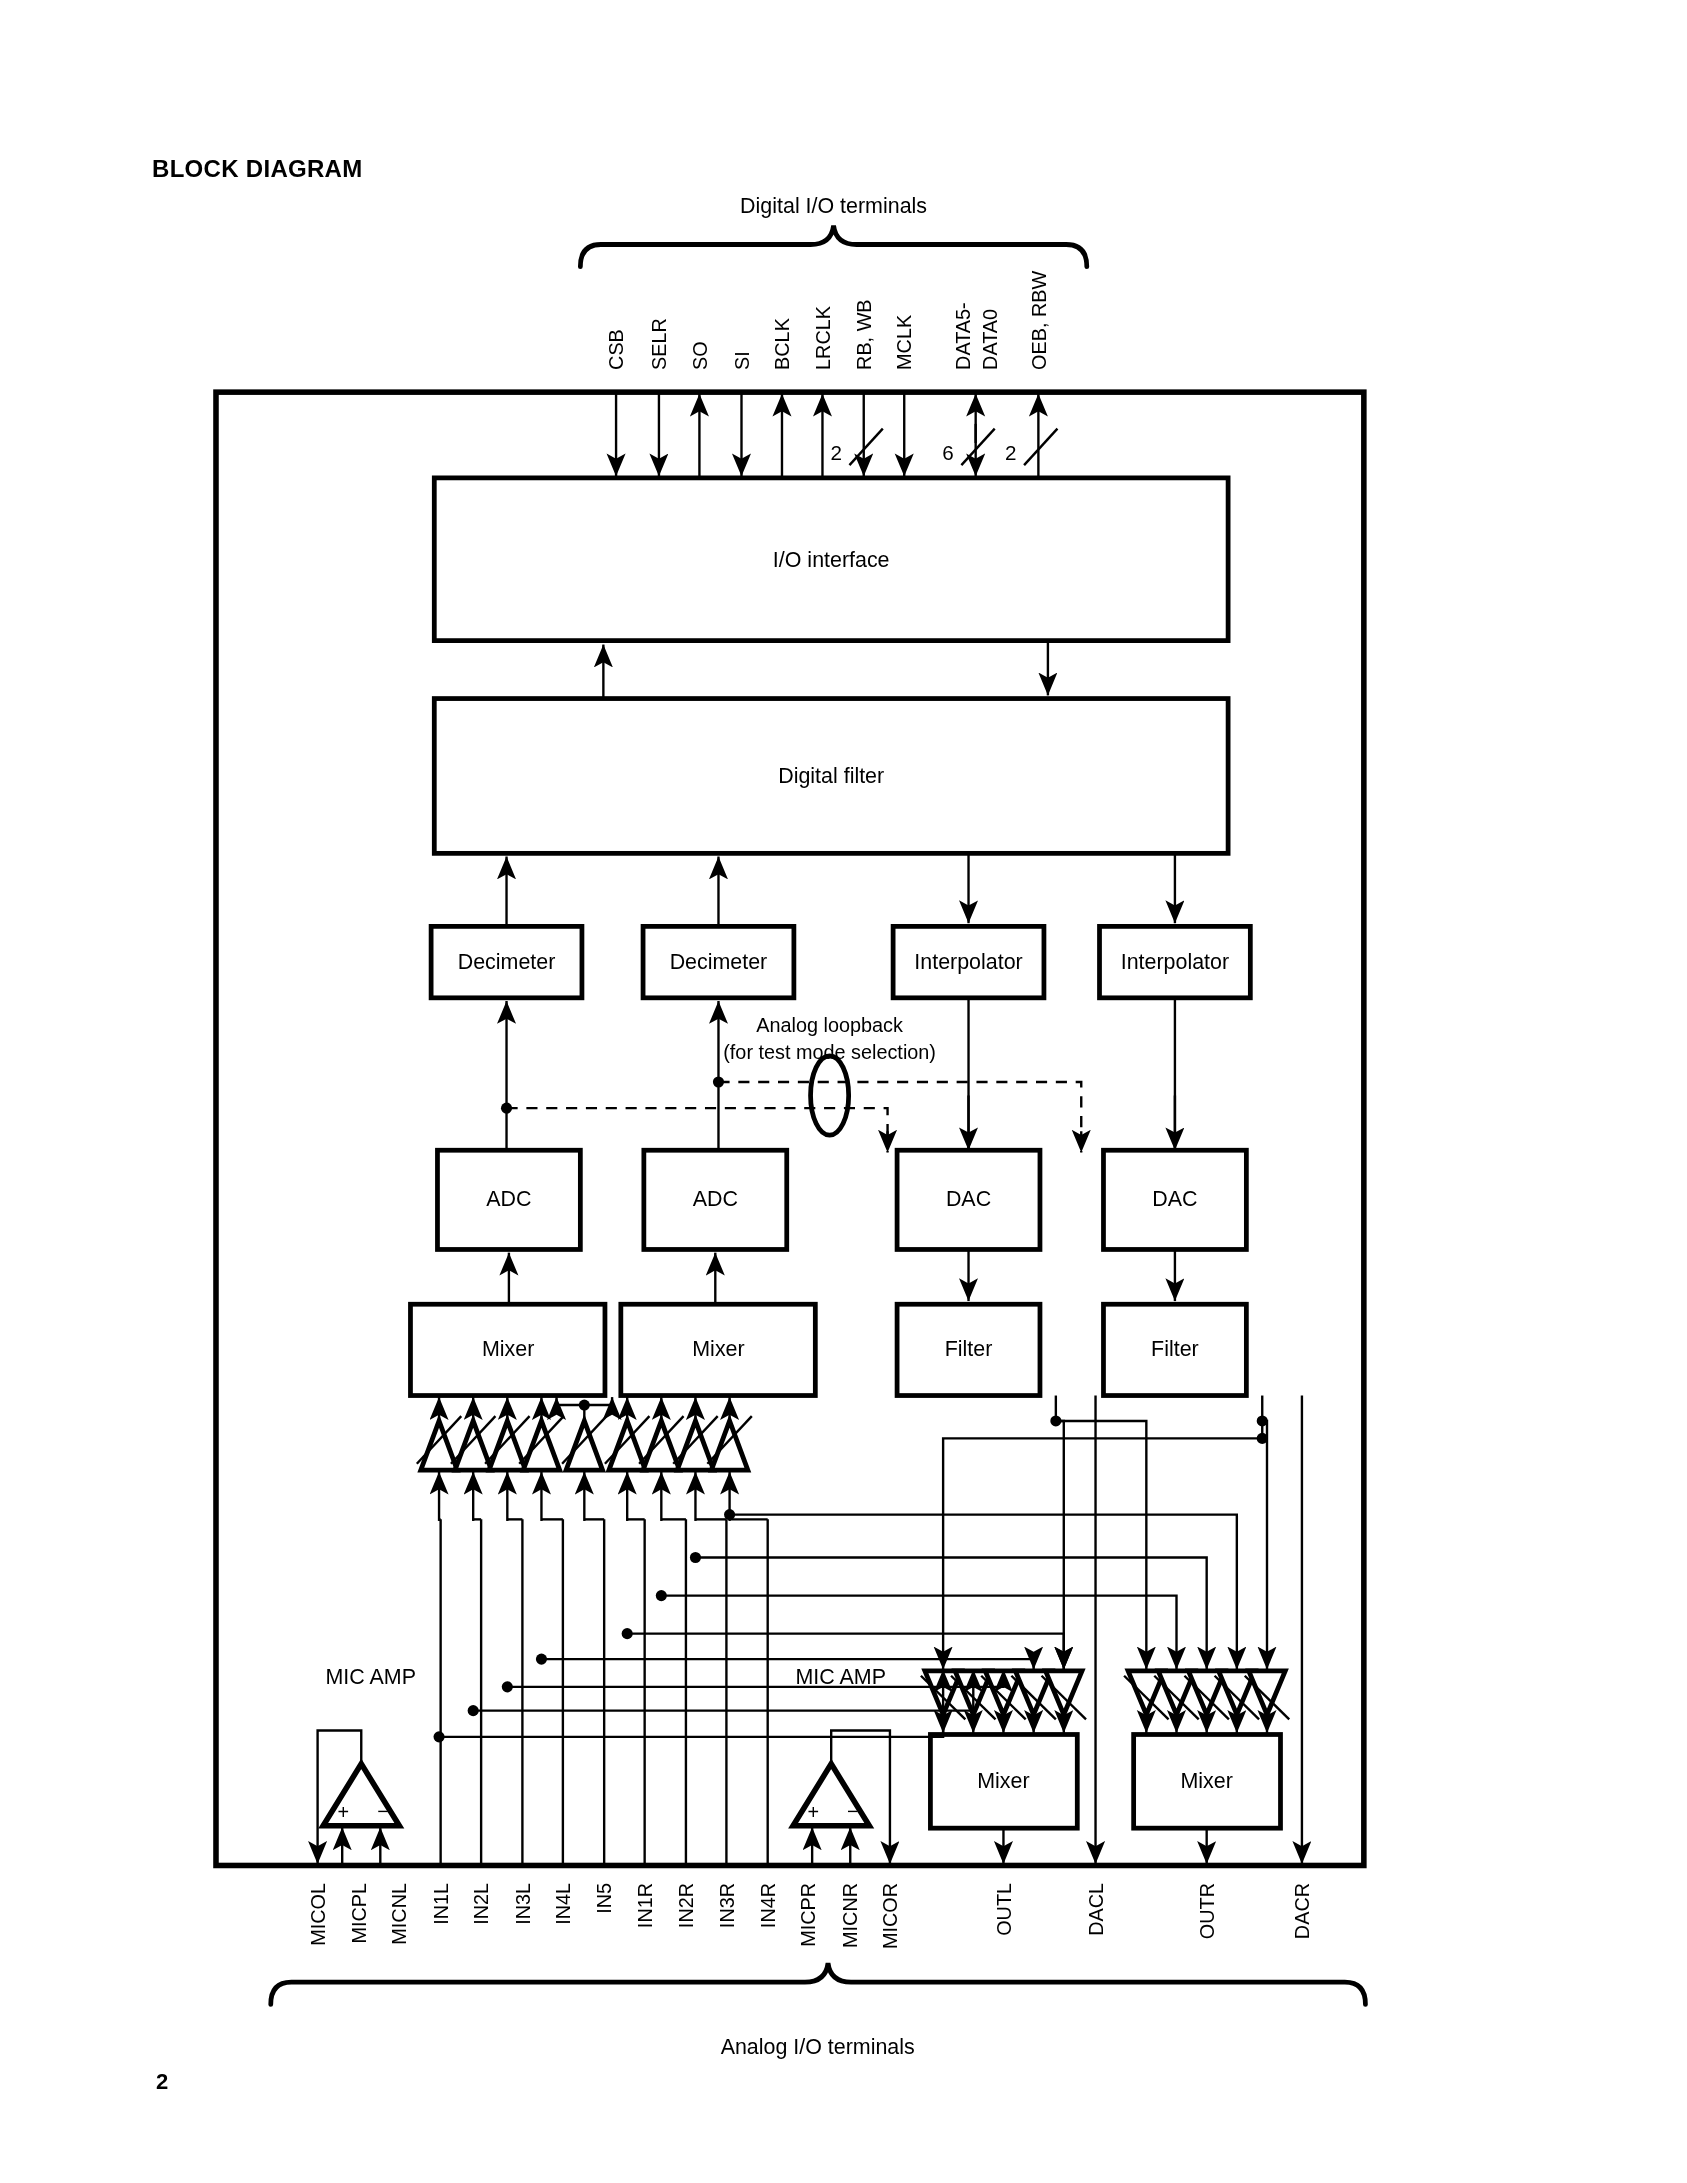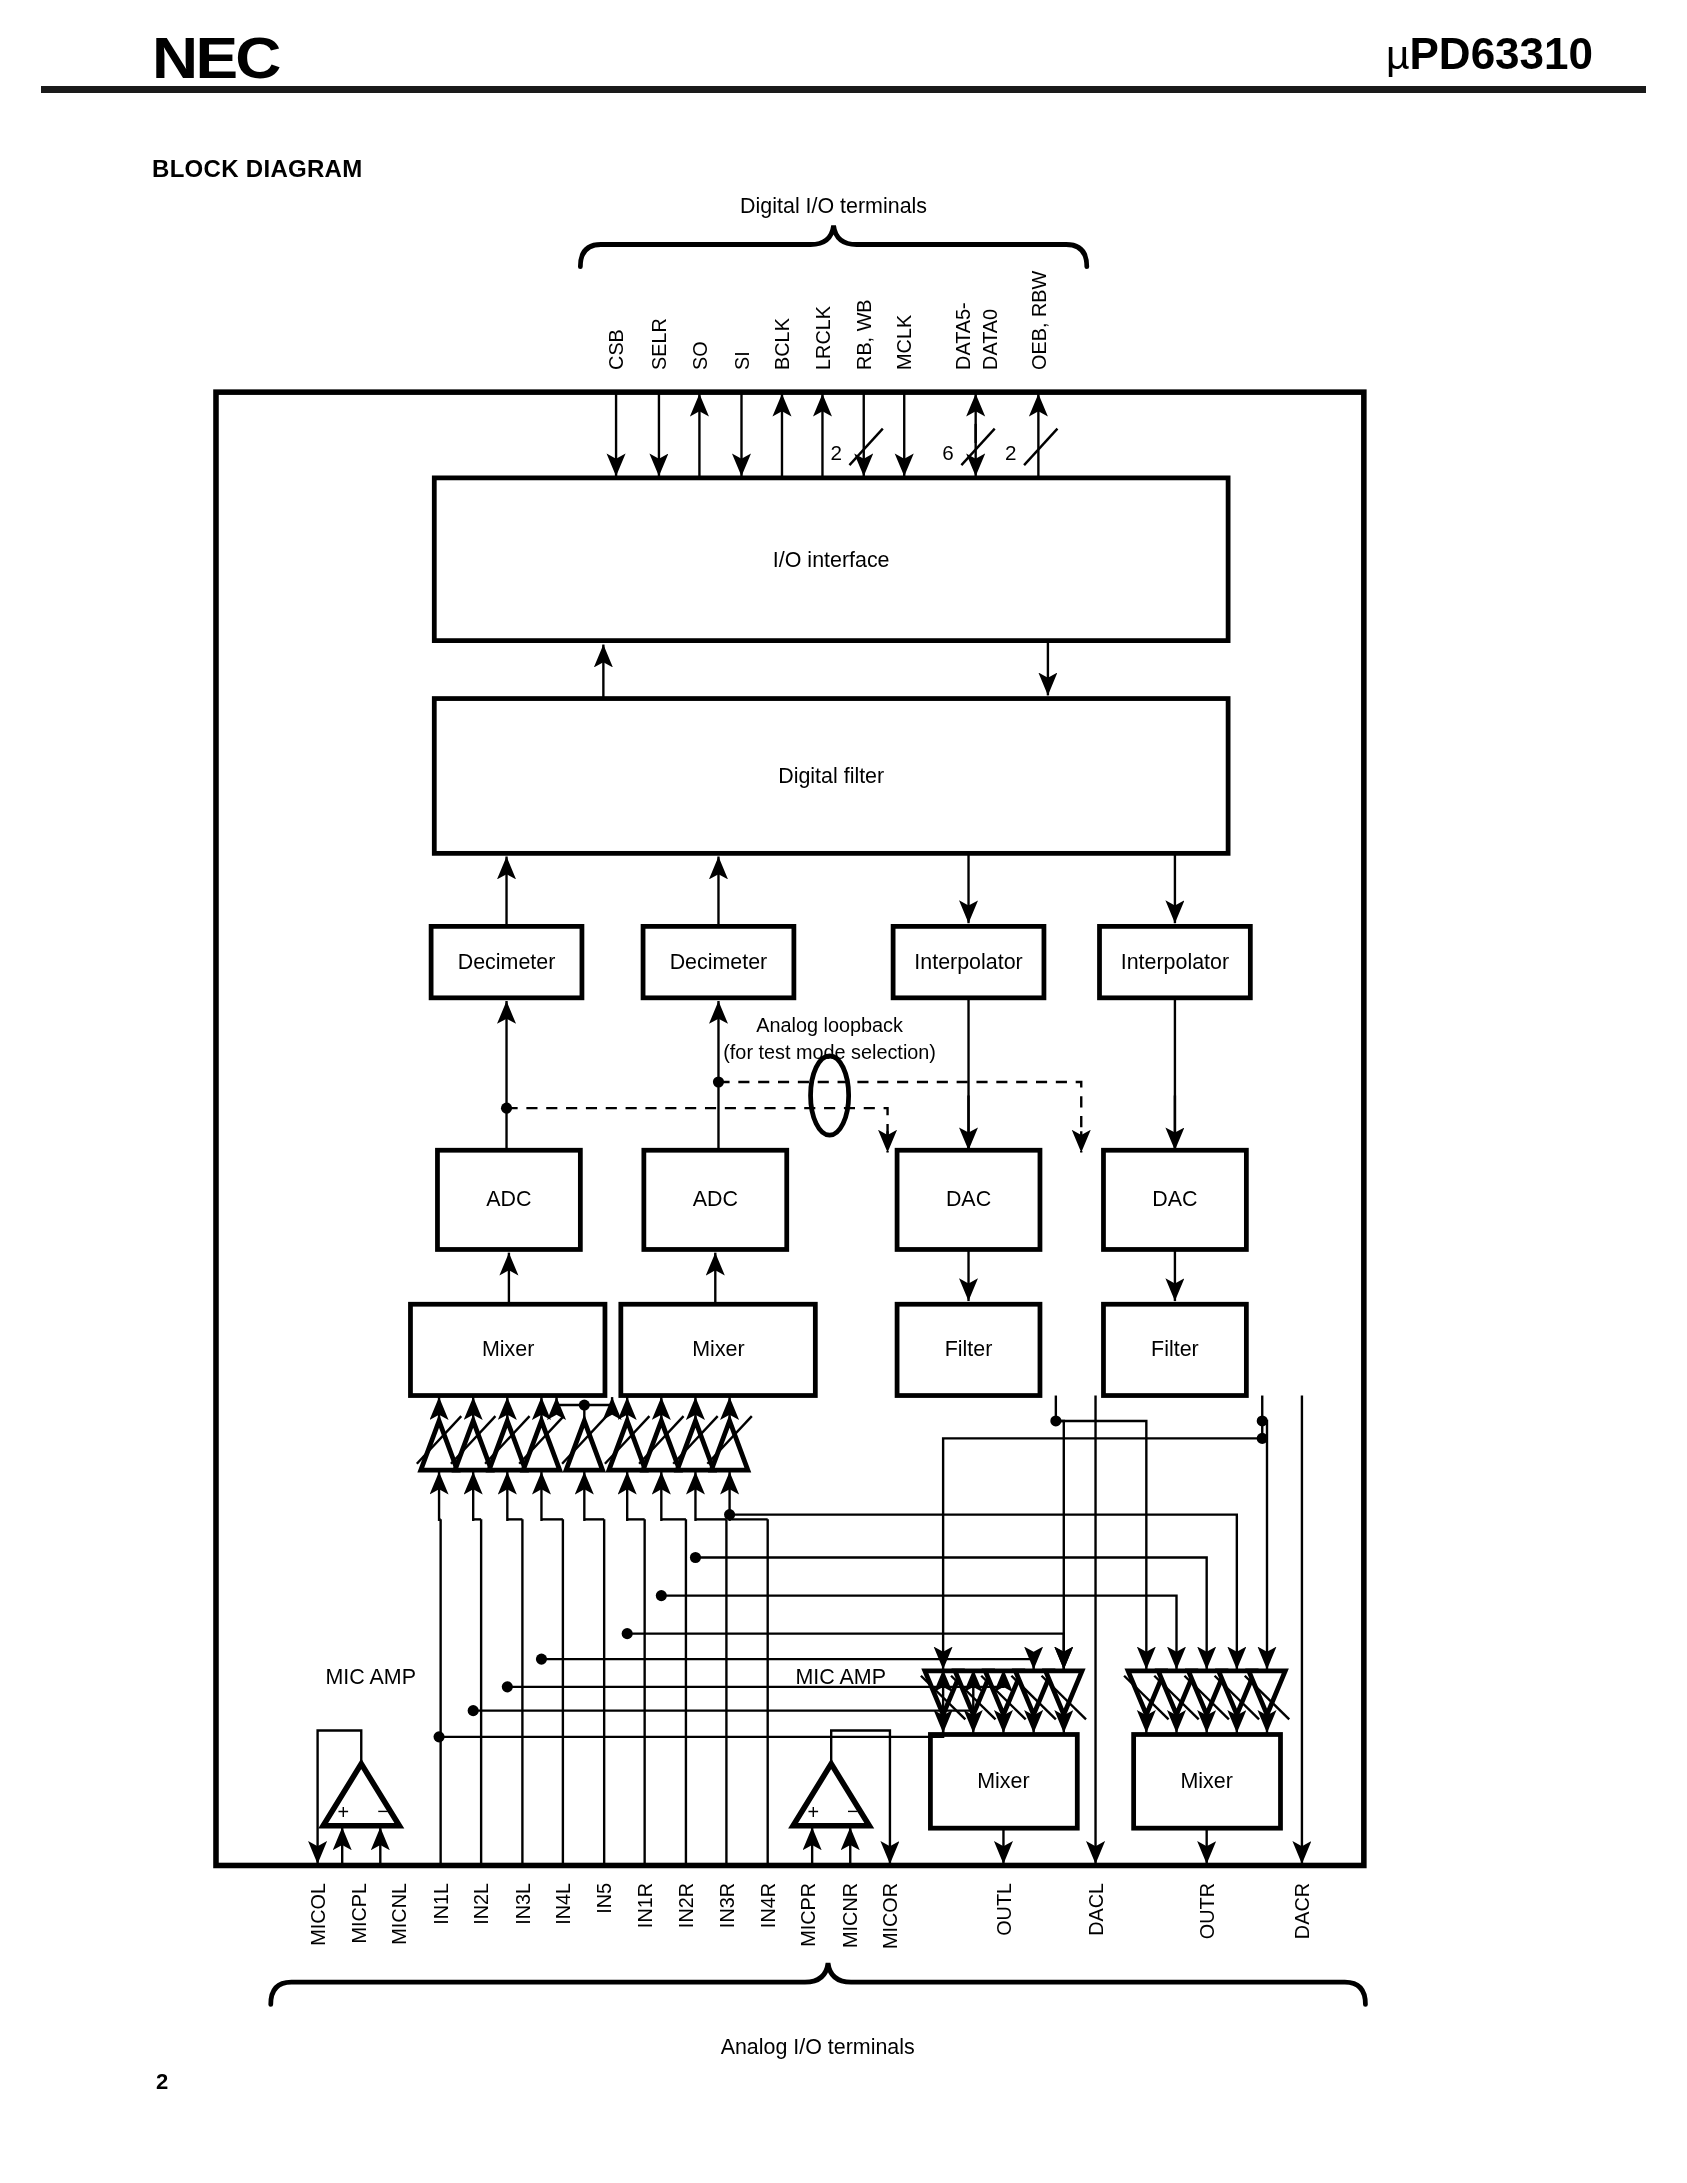--- a/index.html
+++ b/index.html
@@ -57,25 +57,20 @@
   .lbl-bus{font-size:26px;}
   .brace{fill:none;stroke:#000;stroke-width:6;stroke-linecap:round;}
   .dot{fill:#000;}
   .ellip{fill:none;stroke:#000;stroke-width:6;}
 </style>
 </head>
 <body>
 
 <div class="page">
 
-  <div class="hdr">
-    <div class="nec-logo">NEC</div>
-    <div class="part-no"><span class="mu">µ</span><span>PD63310</span></div>
-    <div class="hdr-rule"></div>
-  </div>
 
   <div class="section-title">BLOCK DIAGRAM</div>
   <div class="page-num">2</div>
 
   <svg id="diagram" viewBox="0 0 2125 2750">
     <defs>
       <marker id="ar" markerWidth="12" markerHeight="12" refX="9.6" refY="4" orient="auto" markerUnits="strokeWidth">
         <path d="M0,0 L9.6,4 L0,8 L2.2,4 z" fill="#000"></path>
       </marker>
     </defs>

